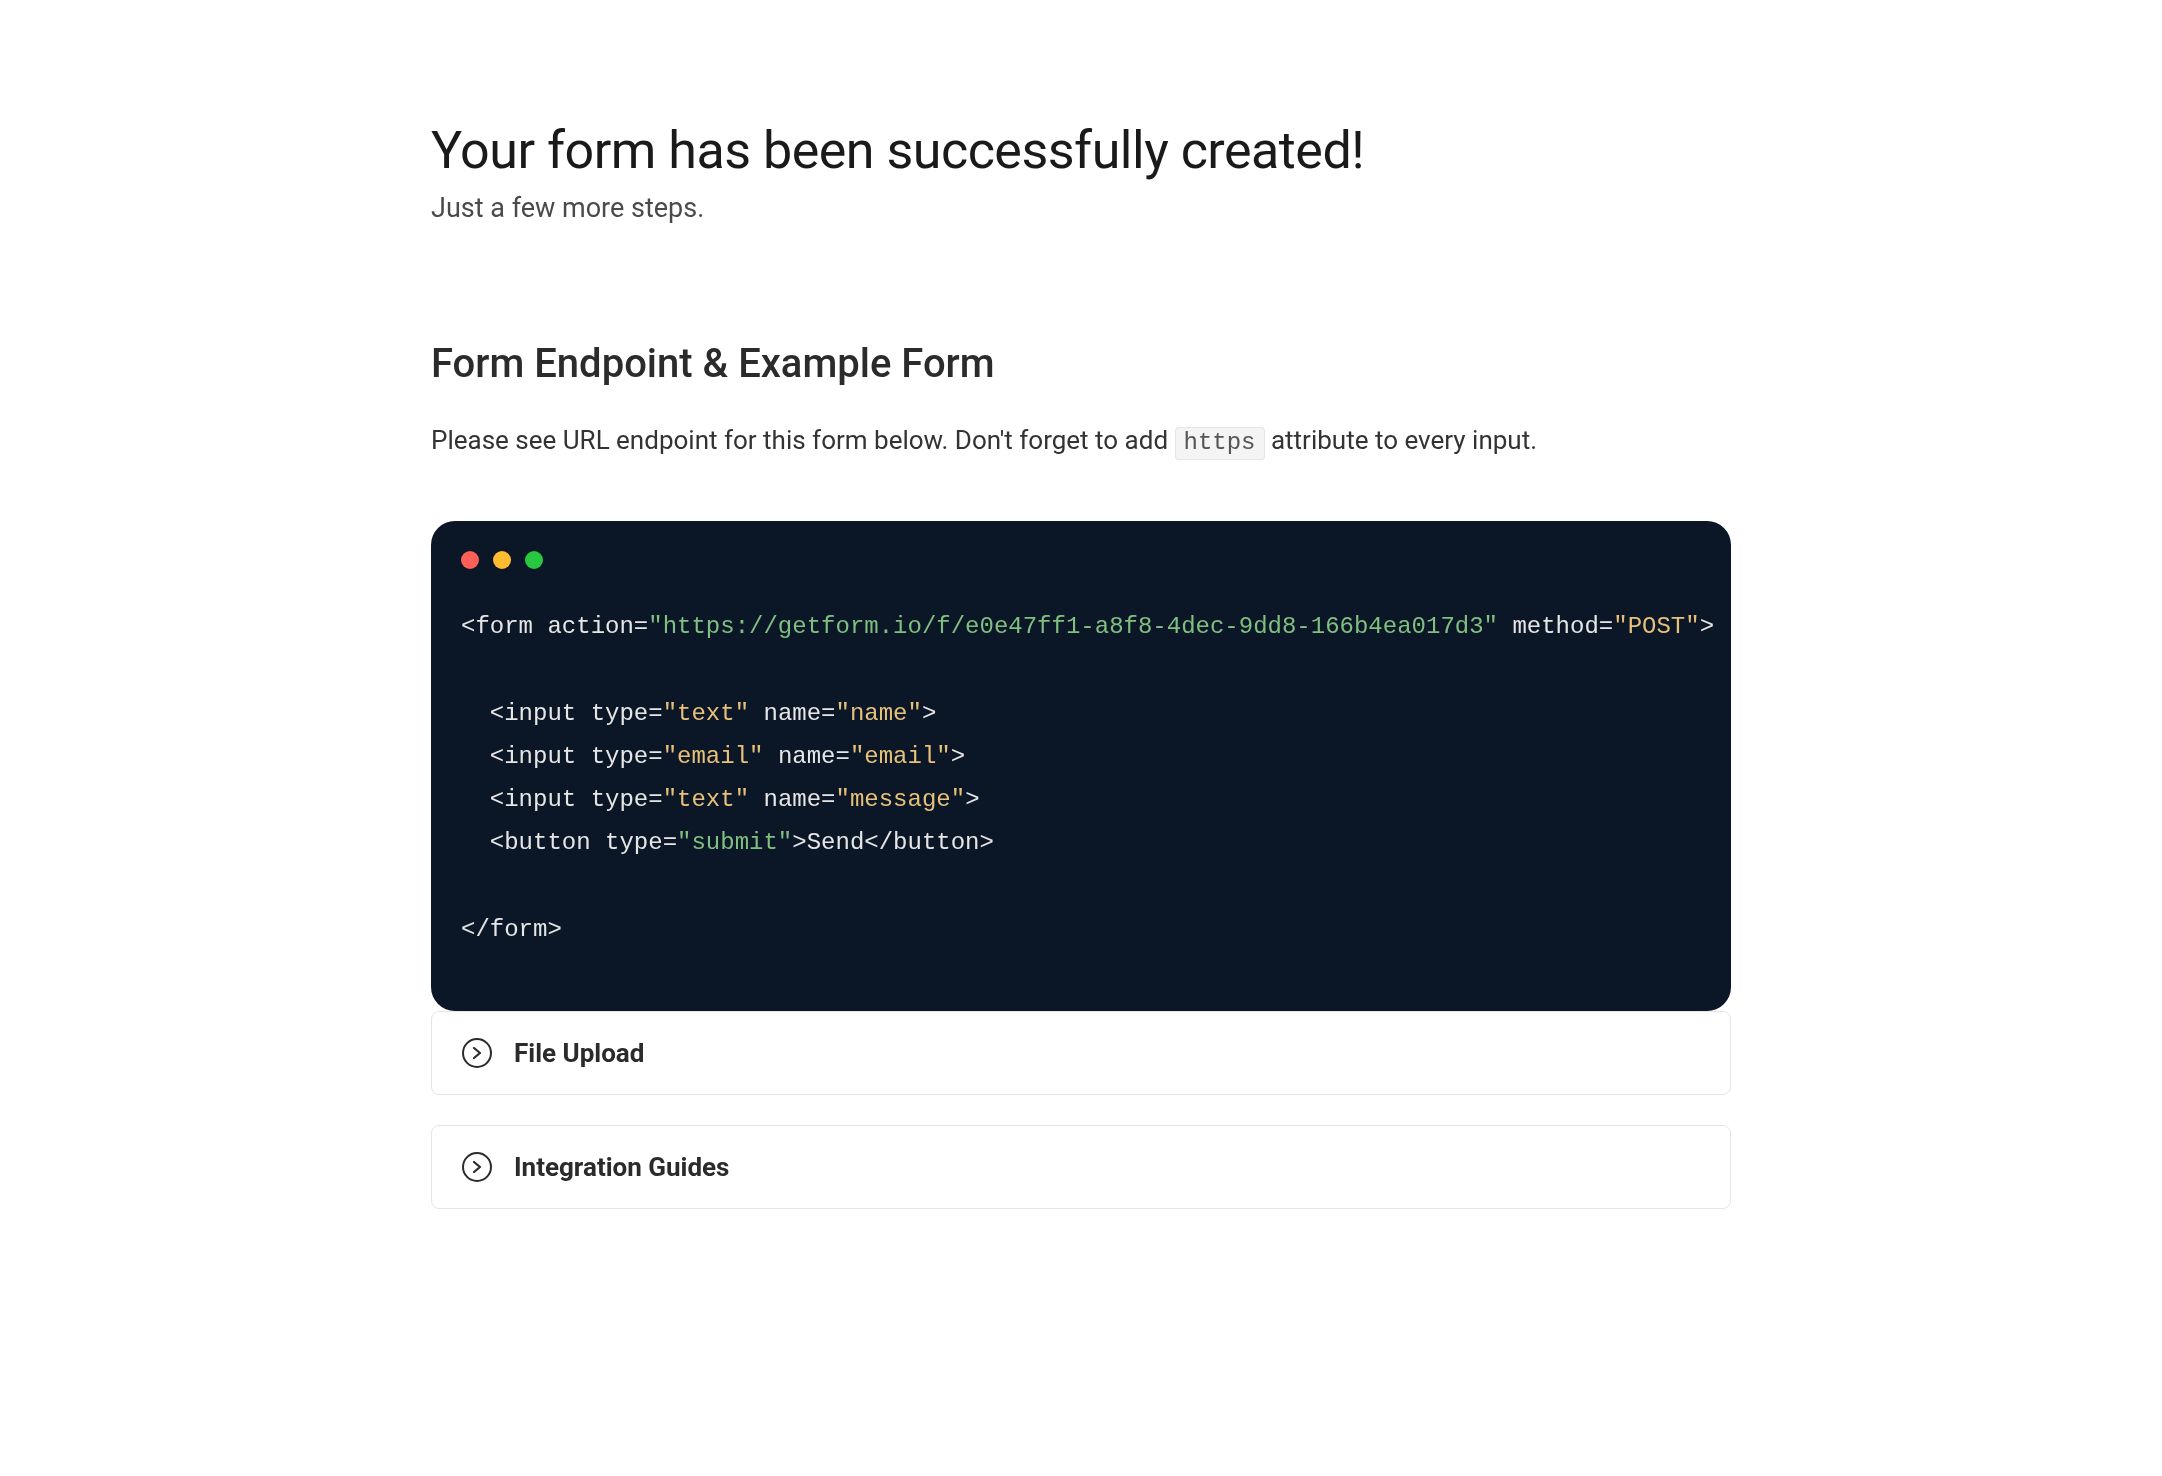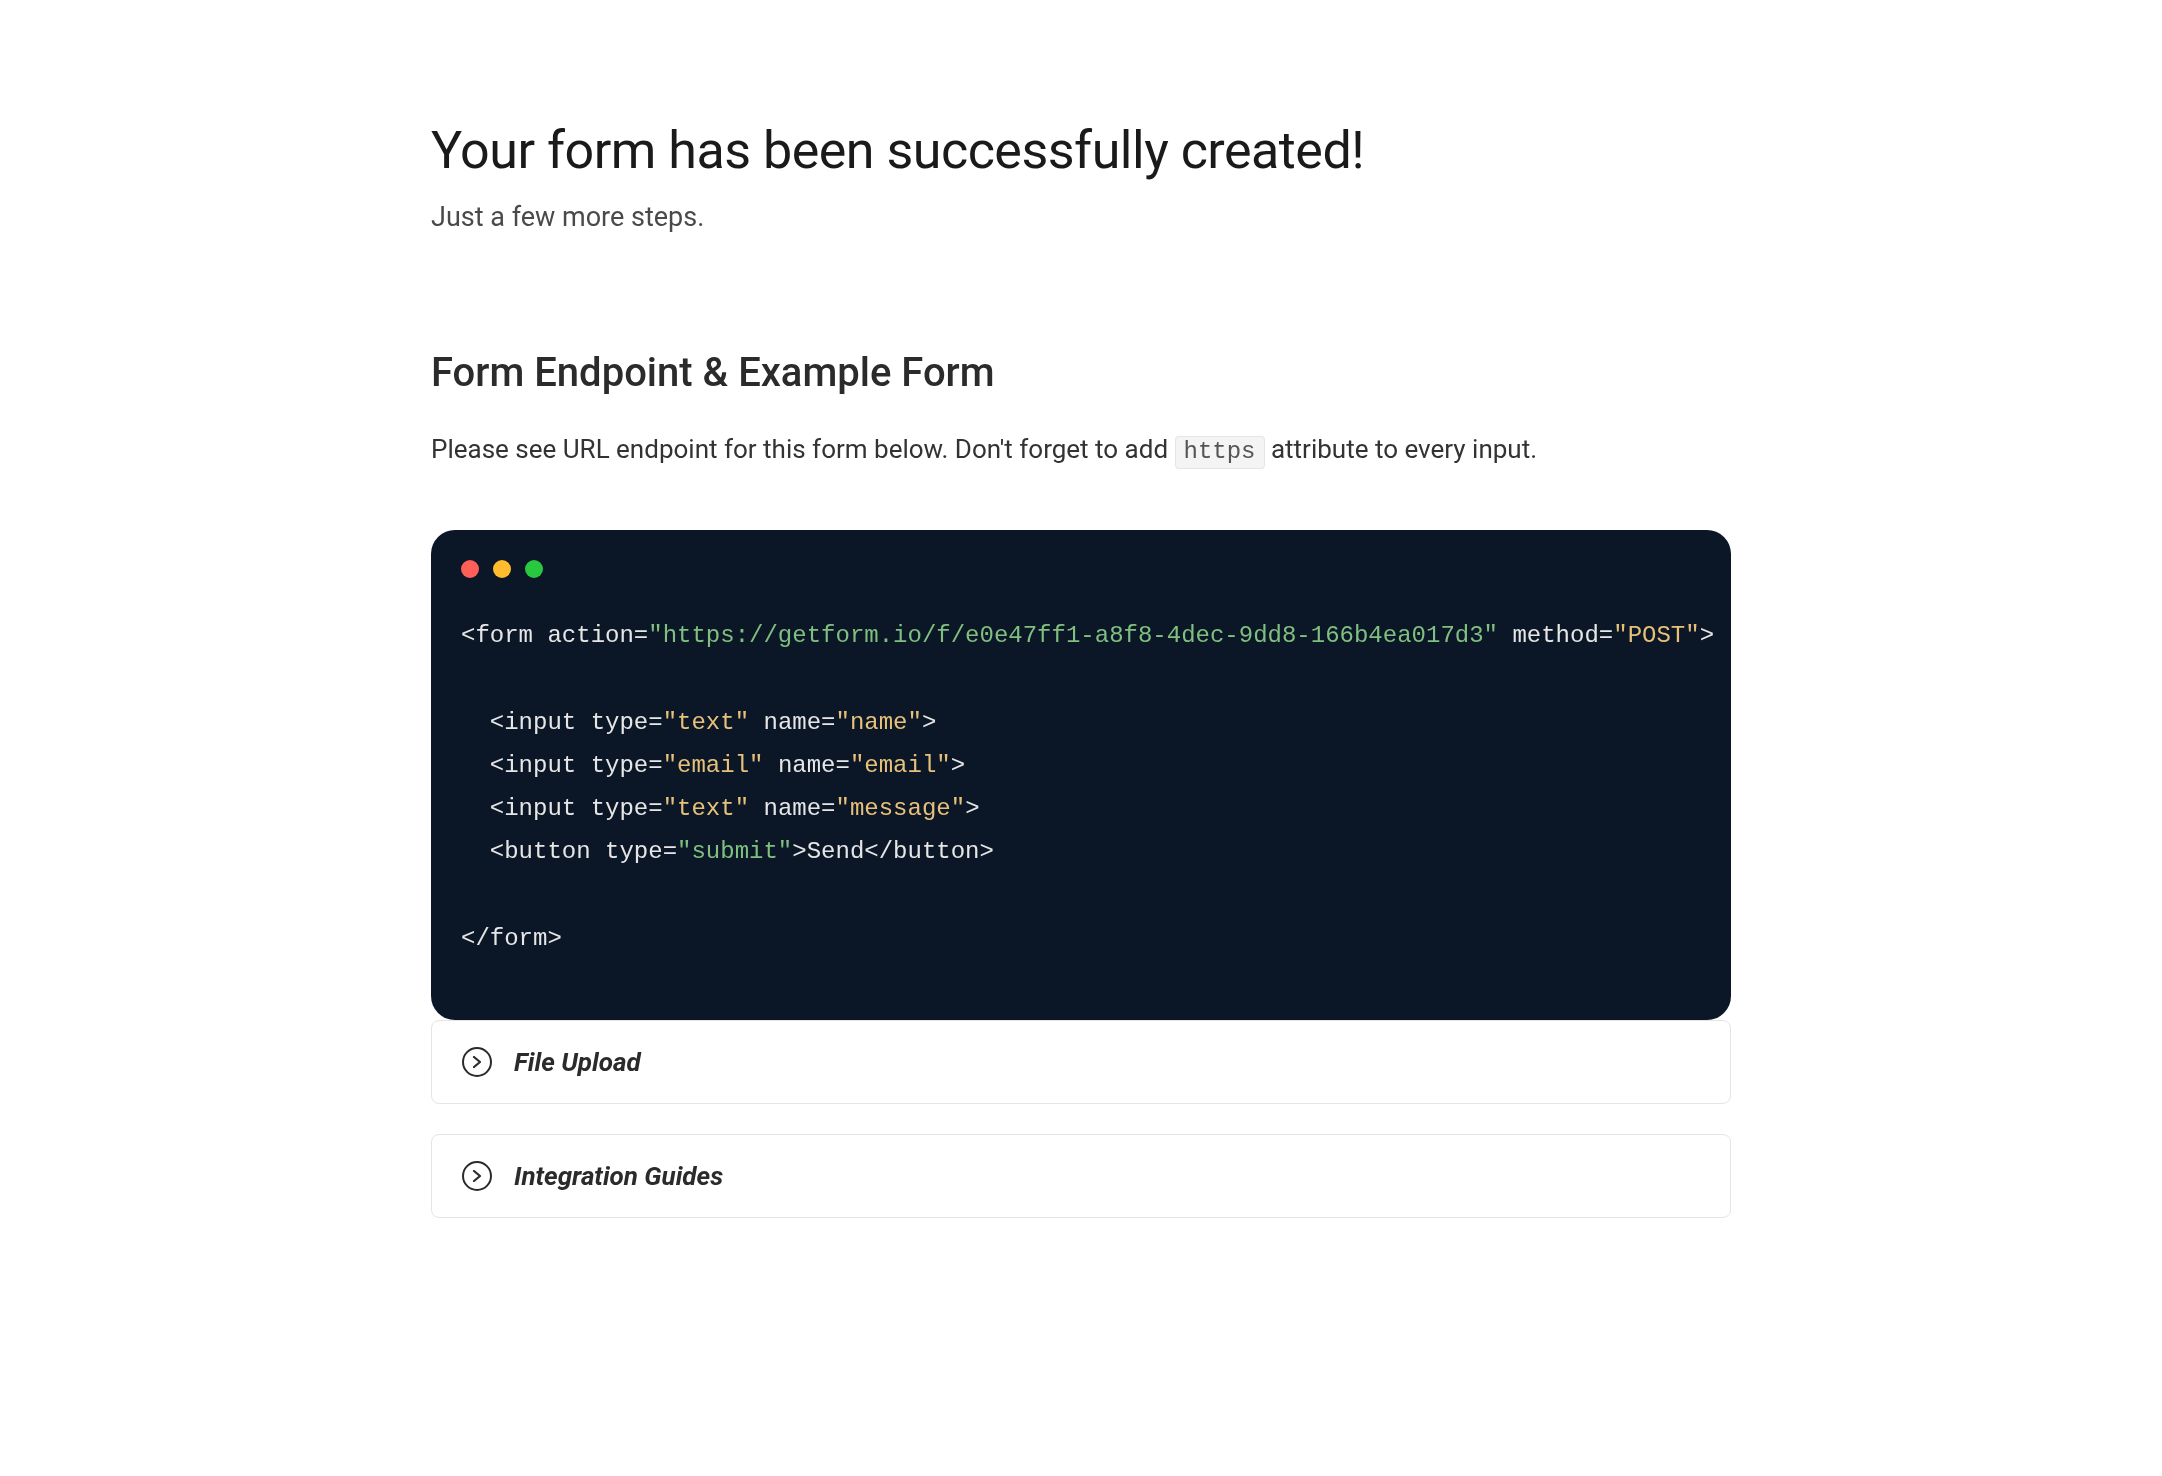--- a/index.html
+++ b/index.html
@@ -19,21 +19,21 @@
   h1.title {
     font-size: 52px;
     font-weight: 400;
     color: #1a1a1a;
     letter-spacing: -0.5px;
     line-height: 1.2;
   }
   .subtitle {
     font-size: 27px;
     color: #4a4a4a;
-    margin-top: 19px;
+    margin-top: 10px;
   }
   h2.section-head {
     font-size: 40px;
     font-weight: 500;
     color: #2b2b2b;
     margin-top: 116px;
   }
   .section-desc {
     font-size: 26px;
     color: #333;
@@ -78,21 +78,20 @@
   }
   .accordion-item {
     border: 1px solid #e5e5e8;
     border-radius: 8px;
     padding: 26px 30px;
     display: flex;
     align-items: center;
     gap: 22px;
     margin-bottom: 30px;
     cursor: pointer;
-    font-style: italic;
   }
   .accordion-item .label {
     font-size: 26px;
     font-weight: 700;
     color: #2b2b2b;
   }
   .chev-circle {
     width: 30px; height: 30px;
     border: 2.5px solid #2b2b2b;
     border-radius: 50%;

